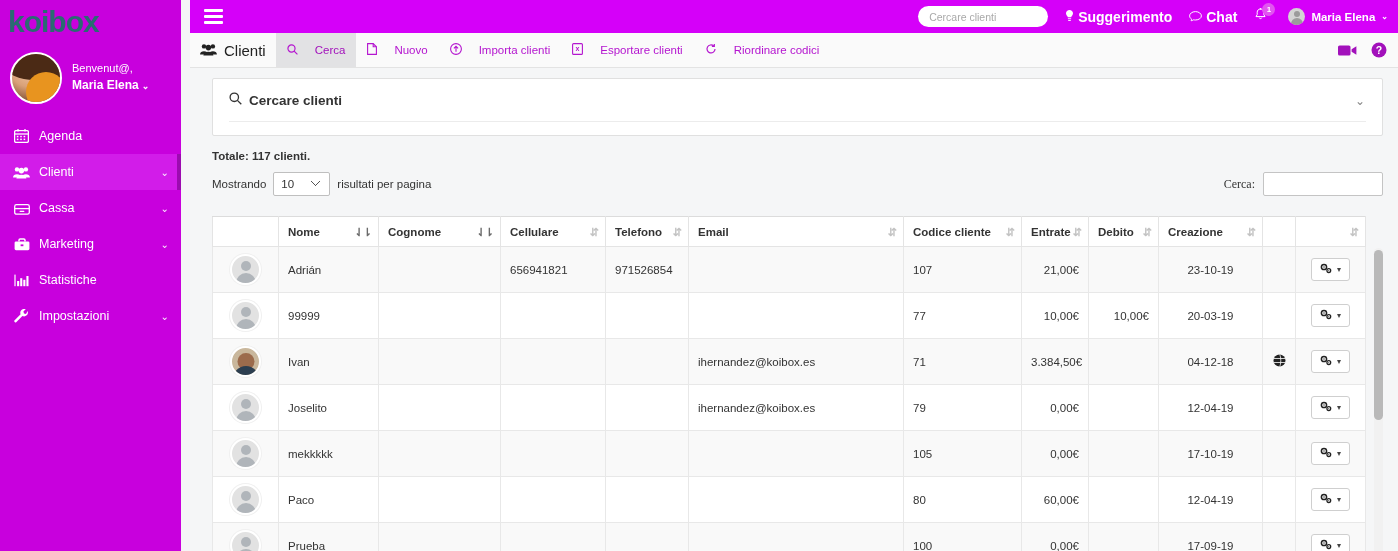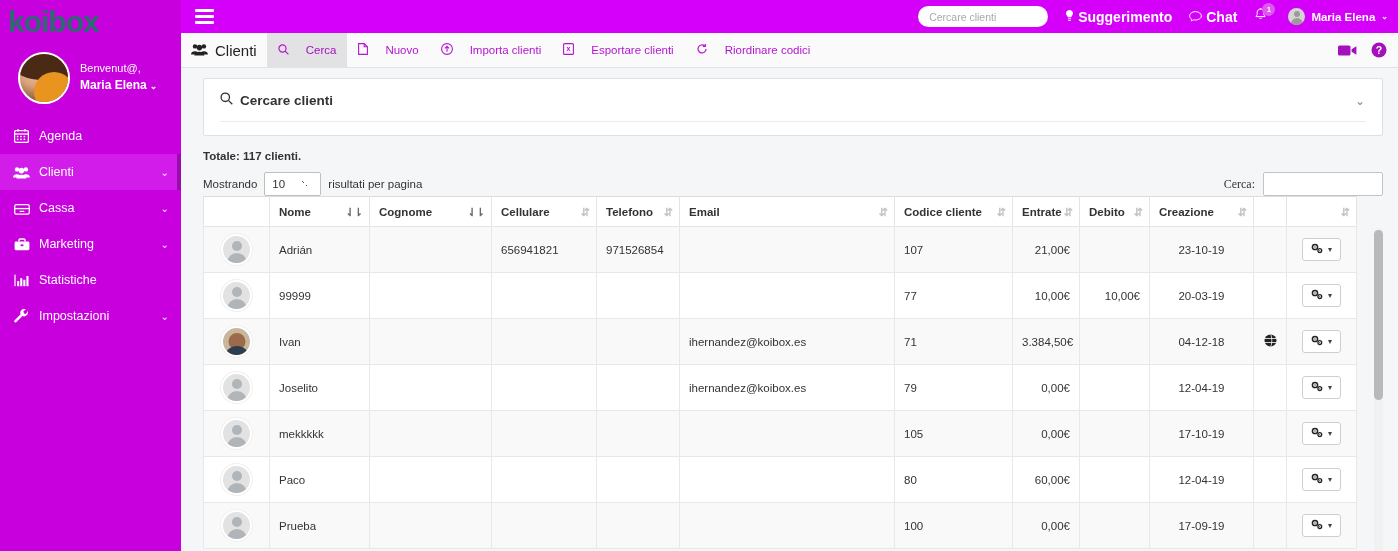--- a/index.html
+++ b/index.html
@@ -21,21 +21,21 @@
   .logo-wrap {
     height: 44px; display: flex; align-items: center;
     padding-left: 8px;
   }
   .logo-text {
     font-size: 30px; font-weight: 700; letter-spacing: -1px;
     color: #2a6b72; line-height: 1;
   }
   .profile {
     display: flex; align-items: center; gap: 10px;
-    padding: 8px 10px 14px 18px;
+    padding: 8px 10px 14px 10px;
   }
   .avatar-big {
     width: 52px; height: 52px; border-radius: 50%;
     border: 2px solid #fff; flex: 0 0 52px;
     background: radial-gradient(circle at 35% 30%, #f0c9a8 0%, #d9a179 40%, #8c5a3c 70%, #41210f 100%);
     position: relative; overflow: hidden;
   }
   .avatar-big::before{
     content:""; position:absolute; left:-6px; top:-4px; width:64px; height:30px;
     background:#4b2a15; border-radius:50% 50% 45% 45%;
@@ -60,21 +60,21 @@
     width: 4px; background: #9c0bb0;
   }
   .nav-item .nav-ico {
     width: 17px; flex: 0 0 17px; display: flex; align-items: center;
     justify-content: center; font-size: 13px;
   }
   .nav-item .nav-label { flex: 1; }
   .nav-item .nav-caret { font-size: 10px; opacity: .95; }
 
   
-  #main { flex: 1; height: 551px; display: flex; flex-direction: column; background:#f5f6f7; overflow:hidden; }
+  #main { flex: 1; height: 551px; display: flex; flex-direction: column; background:#f5f6f7; overflow:hidden;padding-left:9px; }
 
   
   .topbar {
     height: 33px; background: #d500f9; flex: 0 0 33px;
     display: flex; align-items: center; padding: 0 10px 0 14px;
     color: #fff;
   }
   .hamburger { display: flex; flex-direction: column; gap: 3px; cursor: pointer; }
   .hamburger span { display: block; width: 19px; height: 3px; background: #fff; border-radius: 1px; }
   .topbar-right { margin-left: auto; display: flex; align-items: center; gap: 17px; }
@@ -140,21 +140,21 @@
   .search-panel .sp-rule {
     position: absolute; left: 16px; right: 16px; top: 42px;
     border-top: 1px solid #ececec;
   }
   .search-panel .sp-caret {
     position: absolute; right: 17px; top: 15px; color: #888; font-size: 12px; cursor: pointer;
   }
 
   .total-line { font-size: 11.5px; font-weight: 700; color: #333; margin-bottom: 10px; }
 
-  .ctrl-row { display: flex; align-items: center; margin-bottom: 0; height: 24px; }
+  .ctrl-row { display: flex; align-items: center; margin-bottom: 20px; height: 24px; }
   .showing { font-size: 11.5px; color: #333; display: flex; align-items: center; gap: 7px; }
   .pagesize {
     height: 24px; width: 57px; border: 1px solid #bfbfbf; border-radius: 2px;
     background: #fff; font-size: 11.5px; color: #333; padding: 0 4px 0 7px;
     font-family: "Liberation Sans", sans-serif; cursor: pointer;
     -webkit-appearance:none; appearance:none;
     background-image:
       linear-gradient(45deg, transparent 50%, #555 50%, #555 58%, transparent 58%),
       linear-gradient(135deg, transparent 42%, #555 42%, #555 50%, transparent 50%);
     background-position: calc(100% - 13px) 8px, calc(100% - 9px) 8px;

